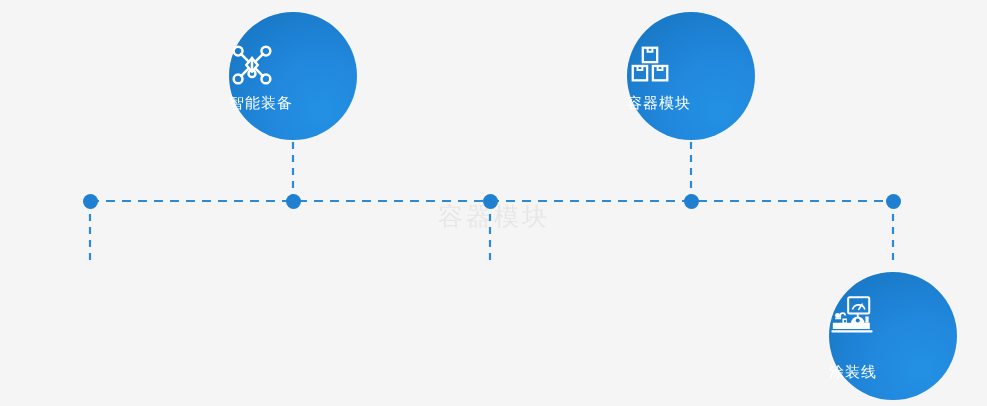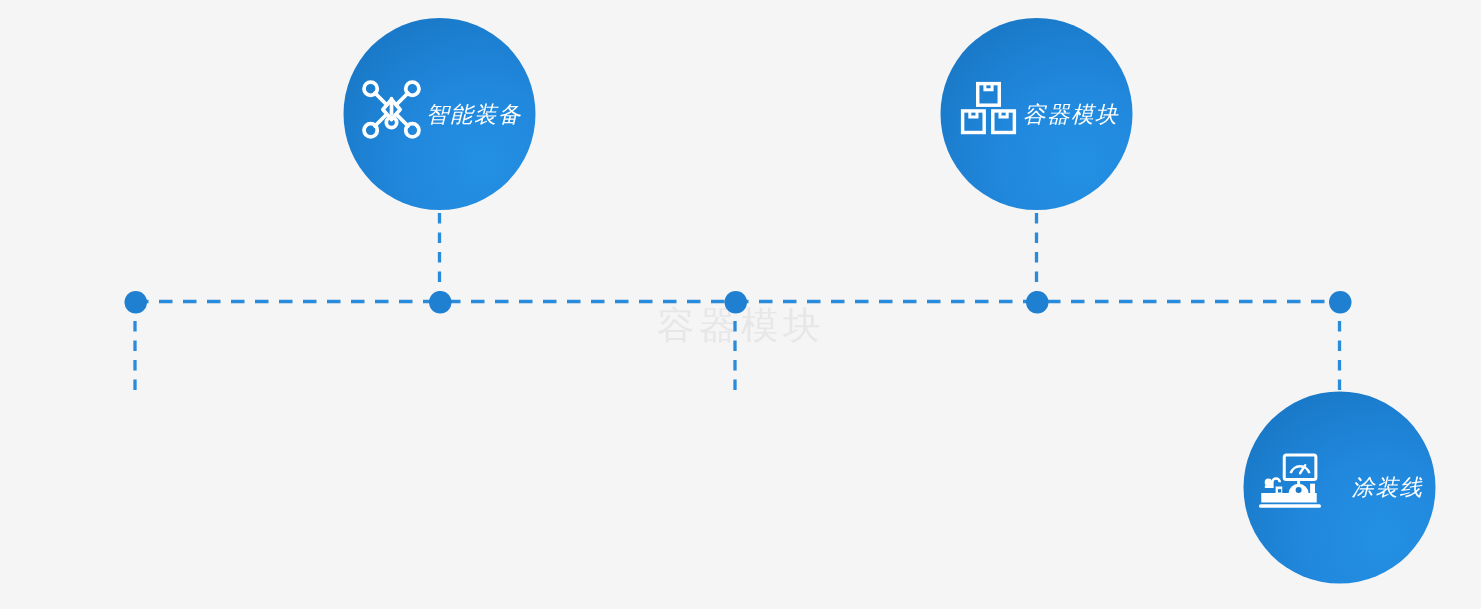--- a/index.html
+++ b/index.html
@@ -37,24 +37,24 @@
   }
 
   
   .bubble{
     position:absolute;
     width:128px;height:128px;
     margin-left:-64px;margin-top:-64px;
     border-radius:50%;
     background:radial-gradient(circle at 72% 76%, #2391e3 0%, #2188dd 38%, #1a7ac9 78%, #1773c0 100%);
     display:flex;
-    align-items:center;
+    flex-direction:column;
+    align-items:flex-start;
     justify-content:center;
     box-sizing:border-box;
-    font-style:italic;
   }
   .bubble .ico{
     width:46px;height:46px;
     display:block;
     margin-bottom:7px;
   }
   .bubble .lbl{
     color:#ffffff;
     font-size:15px;
     letter-spacing:1px;
@@ -112,21 +112,21 @@
 
         <rect x="27" y="25" width="15" height="15"></rect>
         <path d="M32 25 v4.2 h5 V25" stroke-width="2.1"></path>
       </svg>
     </span>
     <span class="lbl">容器模块</span>
   </div>
 
 
 
-  <div class="bubble" style="left:893px;top:325px;gap:18px;">
+  <div class="bubble" style="left:893px;top:336px;gap:18px;">
     <span class="ico">
       <svg viewBox="0 0 48 48" width="46" height="46" fill="none" stroke="none">
 
         <rect x="20" y="4.5" width="22" height="17" rx="1.4" fill="none" stroke="#ffffff" stroke-width="2.1"></rect>
         <path d="M24.5 17.2 a6.8 6.8 0 0 1 13 0" fill="none" stroke="#ffffff" stroke-width="1.7"></path>
         <line x1="31" y1="17.2" x2="34.6" y2="11.6" stroke="#ffffff" stroke-width="1.7" stroke-linecap="round"></line>
         <line x1="30" y1="21.5" x2="30" y2="25.5" stroke="#ffffff" stroke-width="2"></line>
 
         <path d="M4 31 h10 v-4.5 h4.6 V31 h24 v6.5 H4 Z" fill="#ffffff"></path>
 

